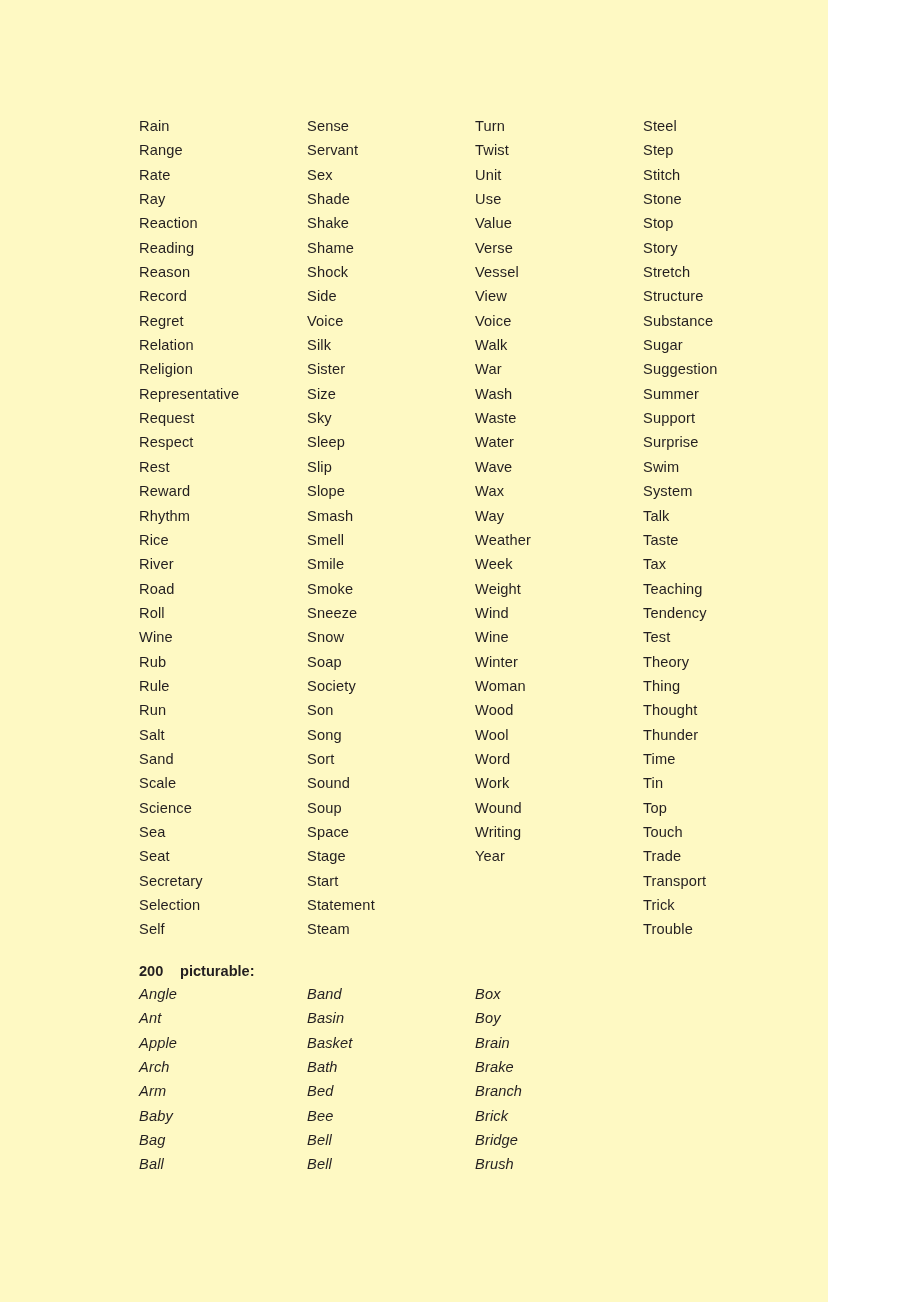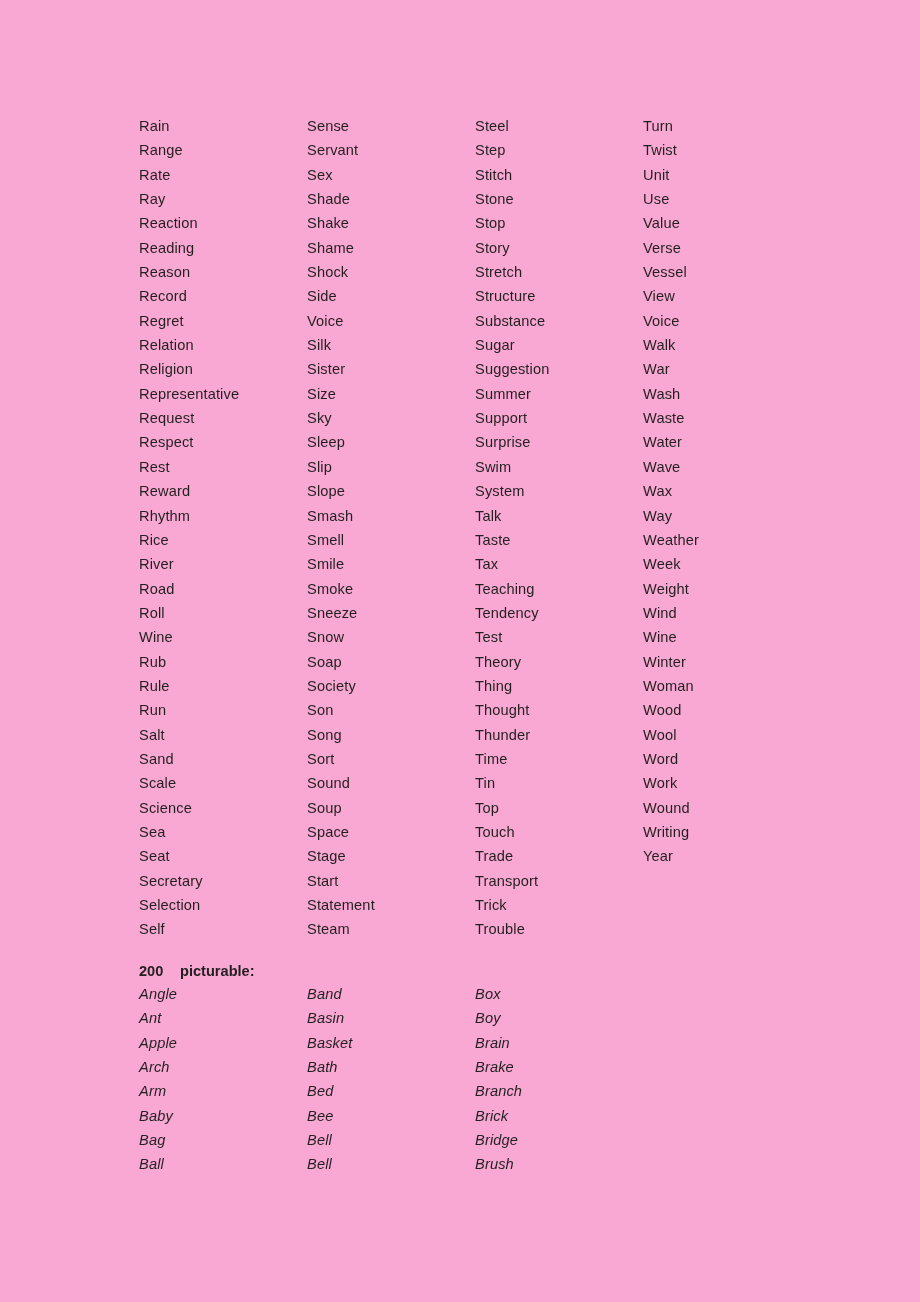--- a/index.html
+++ b/index.html
@@ -13,23 +13,23 @@
     height: 1302px;
     position: relative;
     font-family: "Liberation Sans", sans-serif;
     color: #231f20;
     overflow: hidden;
   }
   .page {
     position: absolute;
     left: 0;
     top: 0;
-    width: 920px;
+    width: 828px;
     height: 1302px;
-    background: #f9a8d4;
+    background: #fef9c3;
   }
   
   .word-section {
     position: absolute;
     left: 139px;
     width: 700px;
   }
   #section-general { top: 114px; }
   .col-grid {
     display: flex;
@@ -144,20 +144,53 @@
           <div class="word-item">Sort</div>
           <div class="word-item">Sound</div>
           <div class="word-item">Soup</div>
           <div class="word-item">Space</div>
           <div class="word-item">Stage</div>
           <div class="word-item">Start</div>
           <div class="word-item">Statement</div>
           <div class="word-item">Steam</div>
         </div>
       <div class="word-col">
+          <div class="word-item">Turn</div>
+          <div class="word-item">Twist</div>
+          <div class="word-item">Unit</div>
+          <div class="word-item">Use</div>
+          <div class="word-item">Value</div>
+          <div class="word-item">Verse</div>
+          <div class="word-item">Vessel</div>
+          <div class="word-item">View</div>
+          <div class="word-item">Voice</div>
+          <div class="word-item">Walk</div>
+          <div class="word-item">War</div>
+          <div class="word-item">Wash</div>
+          <div class="word-item">Waste</div>
+          <div class="word-item">Water</div>
+          <div class="word-item">Wave</div>
+          <div class="word-item">Wax</div>
+          <div class="word-item">Way</div>
+          <div class="word-item">Weather</div>
+          <div class="word-item">Week</div>
+          <div class="word-item">Weight</div>
+          <div class="word-item">Wind</div>
+          <div class="word-item">Wine</div>
+          <div class="word-item">Winter</div>
+          <div class="word-item">Woman</div>
+          <div class="word-item">Wood</div>
+          <div class="word-item">Wool</div>
+          <div class="word-item">Word</div>
+          <div class="word-item">Work</div>
+          <div class="word-item">Wound</div>
+          <div class="word-item">Writing</div>
+          <div class="word-item">Year</div>
+        </div>
+      <div class="word-col">
           <div class="word-item">Steel</div>
           <div class="word-item">Step</div>
           <div class="word-item">Stitch</div>
           <div class="word-item">Stone</div>
           <div class="word-item">Stop</div>
           <div class="word-item">Story</div>
           <div class="word-item">Stretch</div>
           <div class="word-item">Structure</div>
           <div class="word-item">Substance</div>
           <div class="word-item">Sugar</div>
@@ -179,53 +212,20 @@
           <div class="word-item">Thunder</div>
           <div class="word-item">Time</div>
           <div class="word-item">Tin</div>
           <div class="word-item">Top</div>
           <div class="word-item">Touch</div>
           <div class="word-item">Trade</div>
           <div class="word-item">Transport</div>
           <div class="word-item">Trick</div>
           <div class="word-item">Trouble</div>
         </div>
-      <div class="word-col">
-          <div class="word-item">Turn</div>
-          <div class="word-item">Twist</div>
-          <div class="word-item">Unit</div>
-          <div class="word-item">Use</div>
-          <div class="word-item">Value</div>
-          <div class="word-item">Verse</div>
-          <div class="word-item">Vessel</div>
-          <div class="word-item">View</div>
-          <div class="word-item">Voice</div>
-          <div class="word-item">Walk</div>
-          <div class="word-item">War</div>
-          <div class="word-item">Wash</div>
-          <div class="word-item">Waste</div>
-          <div class="word-item">Water</div>
-          <div class="word-item">Wave</div>
-          <div class="word-item">Wax</div>
-          <div class="word-item">Way</div>
-          <div class="word-item">Weather</div>
-          <div class="word-item">Week</div>
-          <div class="word-item">Weight</div>
-          <div class="word-item">Wind</div>
-          <div class="word-item">Wine</div>
-          <div class="word-item">Winter</div>
-          <div class="word-item">Woman</div>
-          <div class="word-item">Wood</div>
-          <div class="word-item">Wool</div>
-          <div class="word-item">Word</div>
-          <div class="word-item">Work</div>
-          <div class="word-item">Wound</div>
-          <div class="word-item">Writing</div>
-          <div class="word-item">Year</div>
-        </div>
     </div>
   </div>
 
   <div class="section-heading" id="heading-picturable">
     <span class="heading-count">200</span><span class="heading-label">picturable:</span>
   </div>
 
   <div class="word-section" id="section-picturable">
     <div class="col-grid">
       <div class="word-col">

